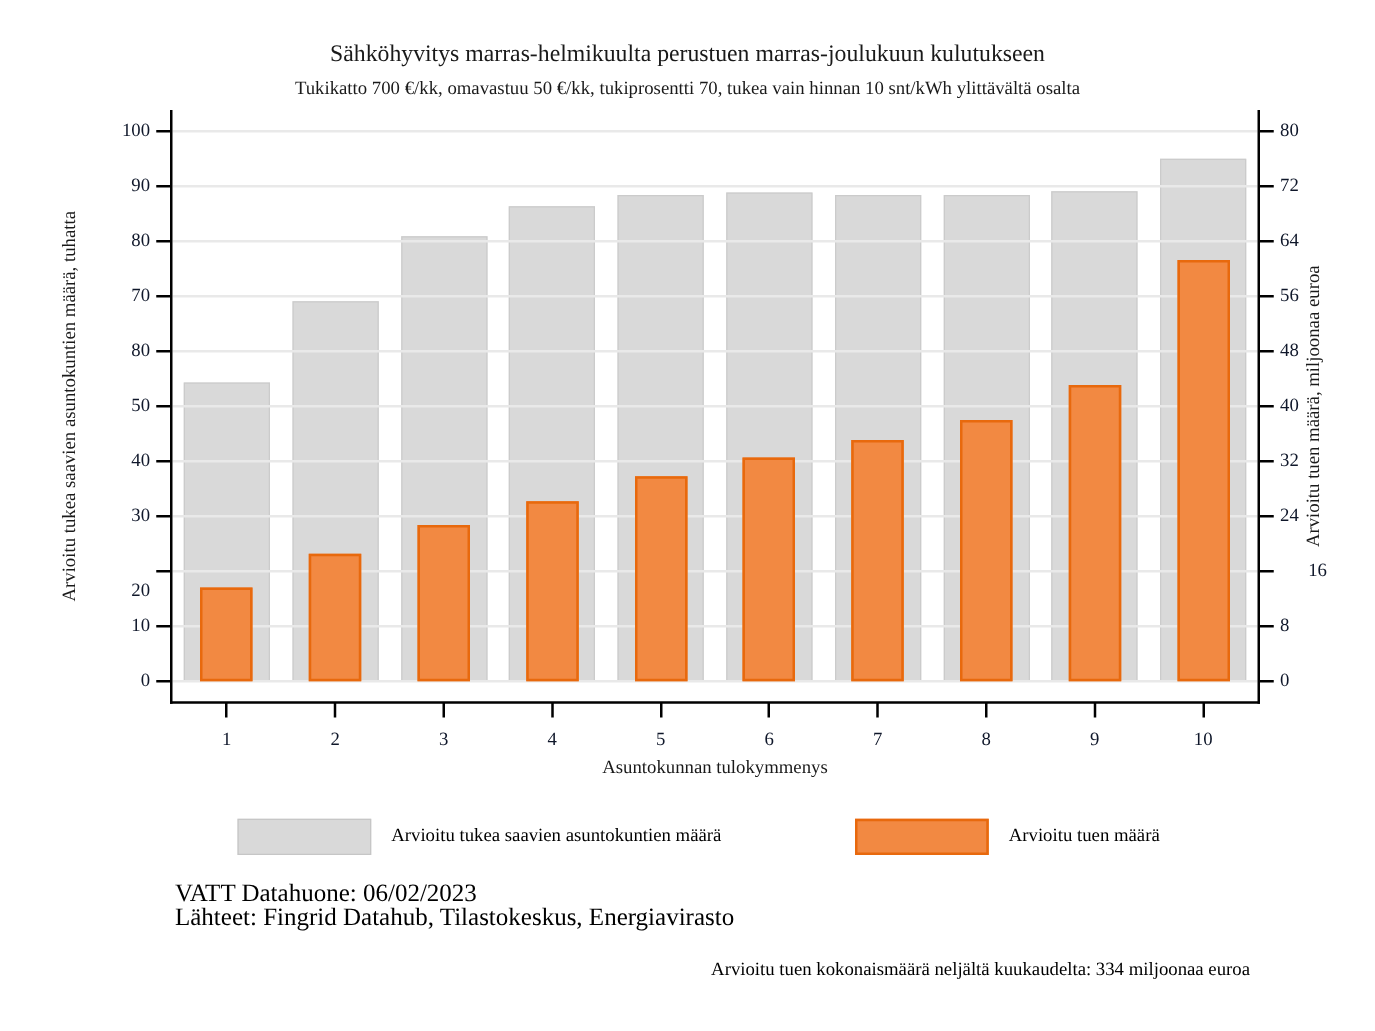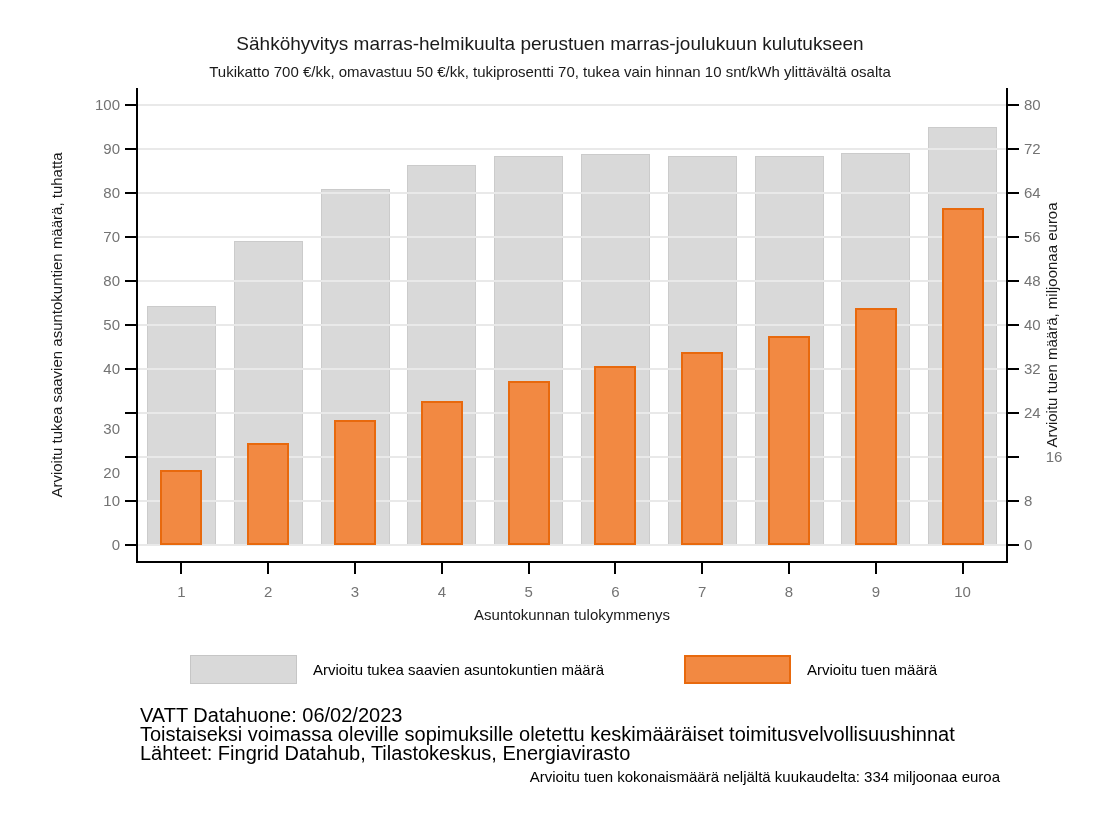--- a/index.html
+++ b/index.html
@@ -1,38 +1,38 @@
 <!DOCTYPE html>
 <html><head>
 <meta charset="utf-8">
 <style>
   html,body{margin:0;padding:0;background:#ffffff;}
   #canvas{
     position:relative;
     width:1100px;height:825px;
     background:#ffffff;
-    font-family:Liberation Sans, sans-serif;
+    font-family:Liberation Serif, serif;
     color:#000;
     overflow:hidden;
   }
   .abs{position:absolute;}
   #chart-title{
     top:33px;left:0;width:1100px;
     text-align:center;font-size:19px;color:#1a1a1a;
   }
   #chart-subtitle{
     top:63px;left:0;width:1100px;
     text-align:center;font-size:15px;color:#1a1a1a;
   }
   .spine{background:#000;z-index:4;}
   .gridline{height:2px;background:#e9e9e9;z-index:2;}
   .bar-gray{background:#d9d9d9;border:1px solid #cbcbcb;box-sizing:border-box;z-index:1;}
   .bar-orange{background:#f28942;border:2px solid #e8690d;box-sizing:border-box;z-index:3;}
   .tick{background:#000;z-index:5;}
-  .tick-label{font-size:15px;line-height:18px;z-index:5;color:#737373;}
+  .tick-label{font-size:15px;line-height:18px;z-index:5;color:#0f172a;}
   .axis-title{font-size:15px;color:#1a1a1a;z-index:5;}
   .rot{transform:rotate(-90deg);transform-origin:center center;text-align:center;}
   #legend-swatch-households{
     left:190px;top:655px;width:107px;height:29px;
     background:#d9d9d9;border:1px solid #c6c6c6;box-sizing:border-box;
   }
   #legend-swatch-support{
     left:684px;top:655px;width:107px;height:29px;
     background:#f28942;border:2px solid #e8690d;box-sizing:border-box;
   }
@@ -62,21 +62,20 @@
 
   <div id="plot"></div>
 
   <div class="abs" id="legend-swatch-households"></div>
   <div class="abs legend-label" id="legend-label-households">Arvioitu tukea saavien asuntokuntien määrä</div>
   <div class="abs" id="legend-swatch-support"></div>
   <div class="abs legend-label" id="legend-label-support">Arvioitu tuen määrä</div>
 
   <div class="abs" id="notes">
     <div>VATT Datahuone: 06/02/2023</div>
-    <div>Toistaiseksi voimassa oleville sopimuksille oletettu keskimääräiset toimitusvelvollisuushinnat</div>
     <div>Lähteet: Fingrid Datahub, Tilastokeskus, Energiavirasto</div>
   </div>
 
   <div class="abs" id="total-annotation">Arvioitu tuen kokonaismäärä neljältä kuukaudelta: 334 miljoonaa euroa</div>
 
 <div class="abs bar-gray" style="left: 146.9px; top: 306px; width: 69px; height: 239px;"></div>
     <div class="abs bar-gray" style="left: 233.7px; top: 241px; width: 69px; height: 304px;"></div>
     <div class="abs bar-gray" style="left: 320.5px; top: 189px; width: 69px; height: 356px;"></div>
     <div class="abs bar-gray" style="left: 407.3px; top: 165px; width: 69px; height: 380px;"></div>
     <div class="abs bar-gray" style="left: 494.1px; top: 156px; width: 69px; height: 389px;"></div>
@@ -109,21 +108,21 @@
     <div class="abs spine" style="left: 136px; top: 88px; width: 2px; height: 475px;"></div>
     <div class="abs spine" style="left: 1006px; top: 88px; width: 2px; height: 475px;"></div>
     <div class="abs spine" style="left: 136px; top: 561px; width: 872px; height: 2px;"></div>
     <div class="abs tick" style="left: 125px; top: 544px; width: 11px; height: 2px;"></div>
     <div class="abs tick-label" style="left: 60px; top: 536px; width: 60px; text-align: right;">0</div>
     <div class="abs tick" style="left: 125px; top: 500px; width: 11px; height: 2px;"></div>
     <div class="abs tick-label" style="left: 60px; top: 492px; width: 60px; text-align: right;">10</div>
     <div class="abs tick" style="left: 125px; top: 456px; width: 11px; height: 2px;"></div>
     <div class="abs tick-label" style="left: 60px; top: 448px; width: 60px; text-align: right; margin-top: 16px;">20</div>
     <div class="abs tick" style="left: 125px; top: 412px; width: 11px; height: 2px;"></div>
-    <div class="abs tick-label" style="left: 60px; top: 404px; width: 60px; text-align: right; margin-top: 16px;">30</div>
+    <div class="abs tick-label" style="left: 60px; top: 404px; width: 60px; text-align: right;">30</div>
     <div class="abs tick" style="left: 125px; top: 368px; width: 11px; height: 2px;"></div>
     <div class="abs tick-label" style="left: 60px; top: 360px; width: 60px; text-align: right;">40</div>
     <div class="abs tick" style="left: 125px; top: 324px; width: 11px; height: 2px;"></div>
     <div class="abs tick-label" style="left: 60px; top: 316px; width: 60px; text-align: right;">50</div>
     <div class="abs tick" style="left: 125px; top: 280px; width: 11px; height: 2px;"></div>
     <div class="abs tick-label" style="left: 60px; top: 272px; width: 60px; text-align: right;">80</div>
     <div class="abs tick" style="left: 125px; top: 236px; width: 11px; height: 2px;"></div>
     <div class="abs tick-label" style="left: 60px; top: 228px; width: 60px; text-align: right;">70</div>
     <div class="abs tick" style="left: 125px; top: 192px; width: 11px; height: 2px;"></div>
     <div class="abs tick-label" style="left: 60px; top: 184px; width: 60px; text-align: right;">80</div>

